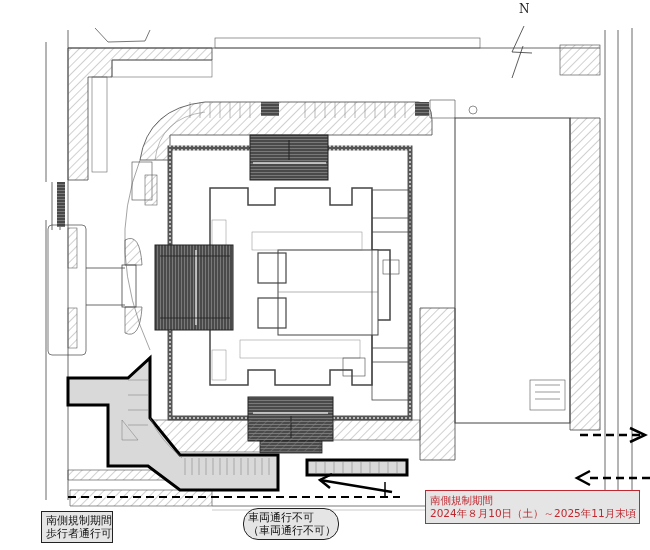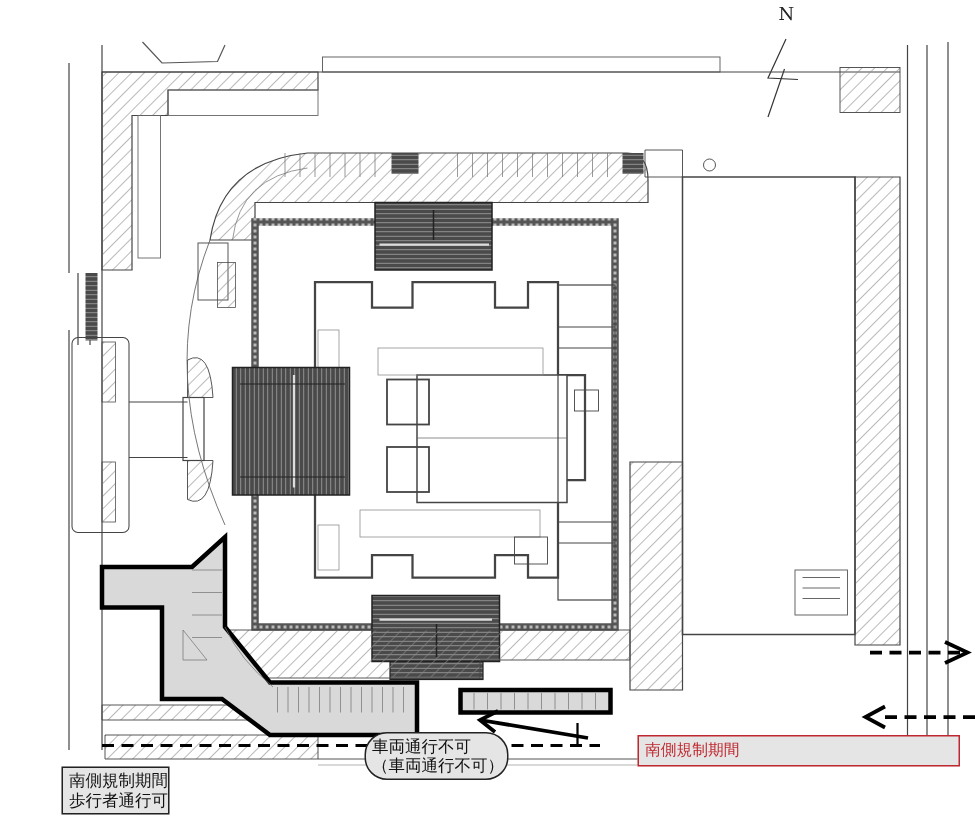--- a/index.html
+++ b/index.html
@@ -3,21 +3,21 @@
 <meta charset="utf-8">
 <style>
   html, body { margin: 0; padding: 0; background: #ffffff; }
   body { width: 650px; height: 550px; position: relative; overflow: hidden;
          font-family: "DejaVu Sans", "Liberation Sans", sans-serif; }
   #plan { position: absolute; left: 0; top: 0; width: 650px; height: 550px; }
   .label-box { position: absolute; background: #e5e5e5; border: 1px solid #222;
                font-size: 11px; line-height: 13px; color: #111; padding: 2px 4px; white-space: nowrap; margin-left: 38px; }
   .label-box span { display: block; }
   #west-label { left: 3px; top: 511px; width: 62px; }
-  #vehicle-label { left: 205px; top: 488px; width: 86px; border-radius: 15px; }
+  #vehicle-label { left: 205px; top: 508px; width: 86px; border-radius: 15px; }
   #period-label { left: 387px; top: 490px; border: 1px solid #c0282f; color: #c0282f;
                   font-size: 10.5px; line-height: 13px; padding: 3px 4px; width: 205px; }
   #north-label { position: absolute; left: 519px; top: 2px; font-family: "DejaVu Serif", serif;
                  font-size: 12px; color: #222; }
 </style>
 </head>
 <body>
 
 <svg id="plan" viewBox="0 0 650 550" xmlns="http://www.w3.org/2000/svg">
   <defs>
@@ -226,13 +226,14 @@
   <span>歩行者通行可</span>
 </div>
 
 <div id="vehicle-label" class="label-box">
   <span>車両通行不可</span>
   <span>（車両通行不可）</span>
 </div>
 
 <div id="period-label" class="label-box">
   <span>南側規制期間</span>
+  <span>2024年８月10日（土）～2025年11月末頃</span>
 </div>
 
 </body></html>

